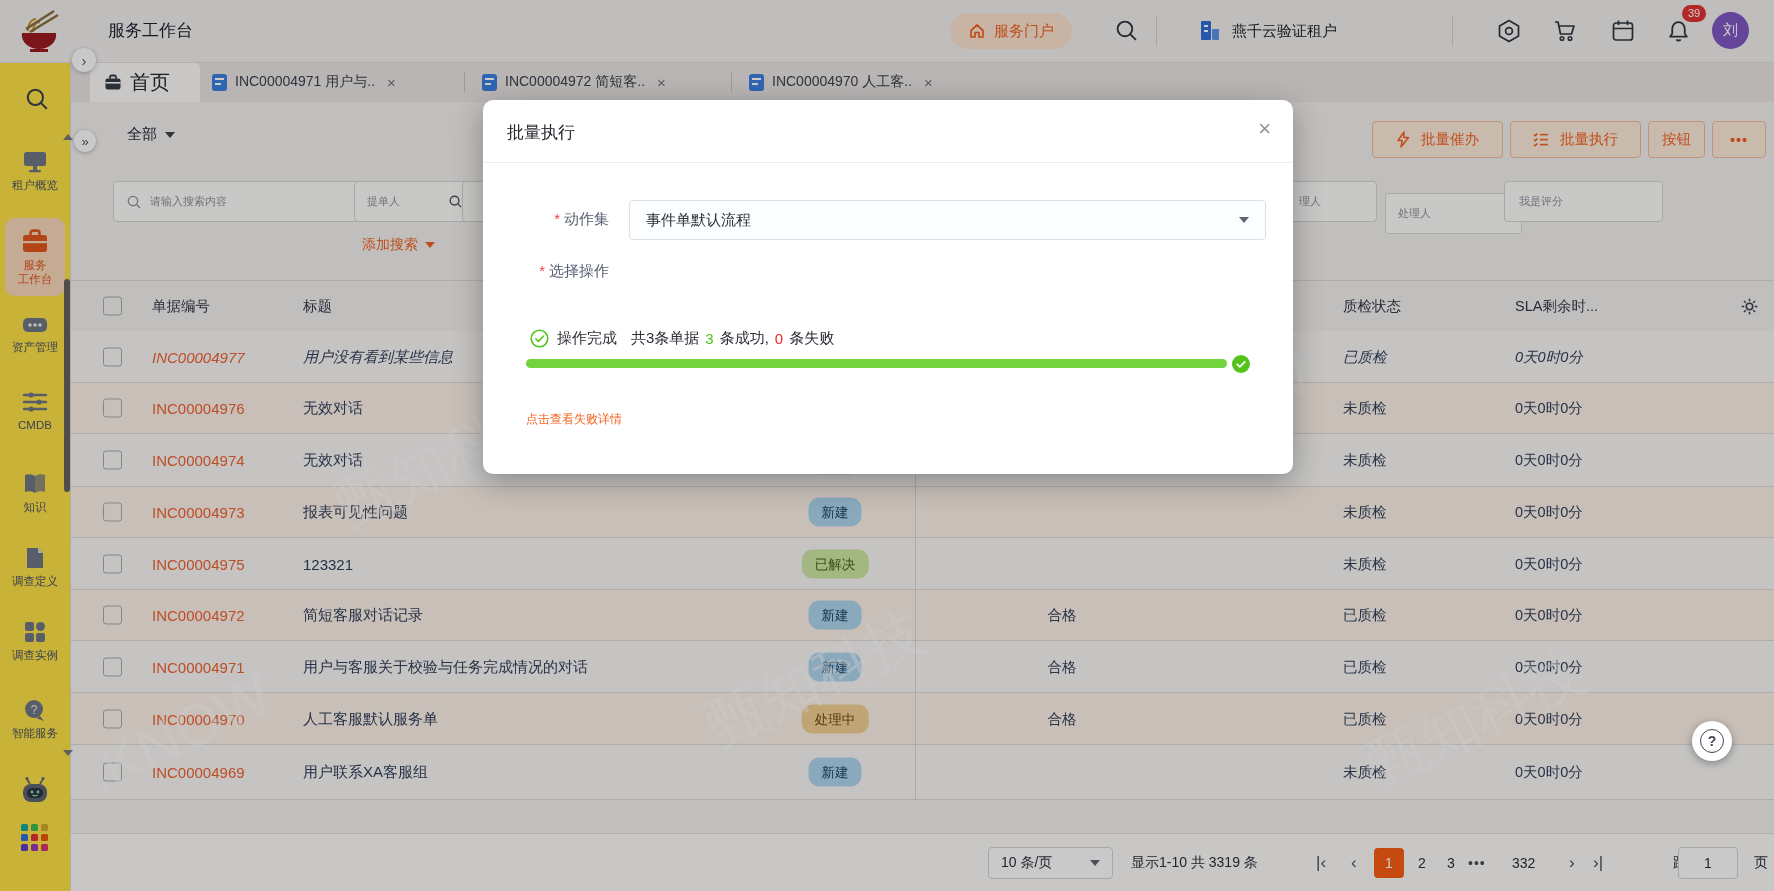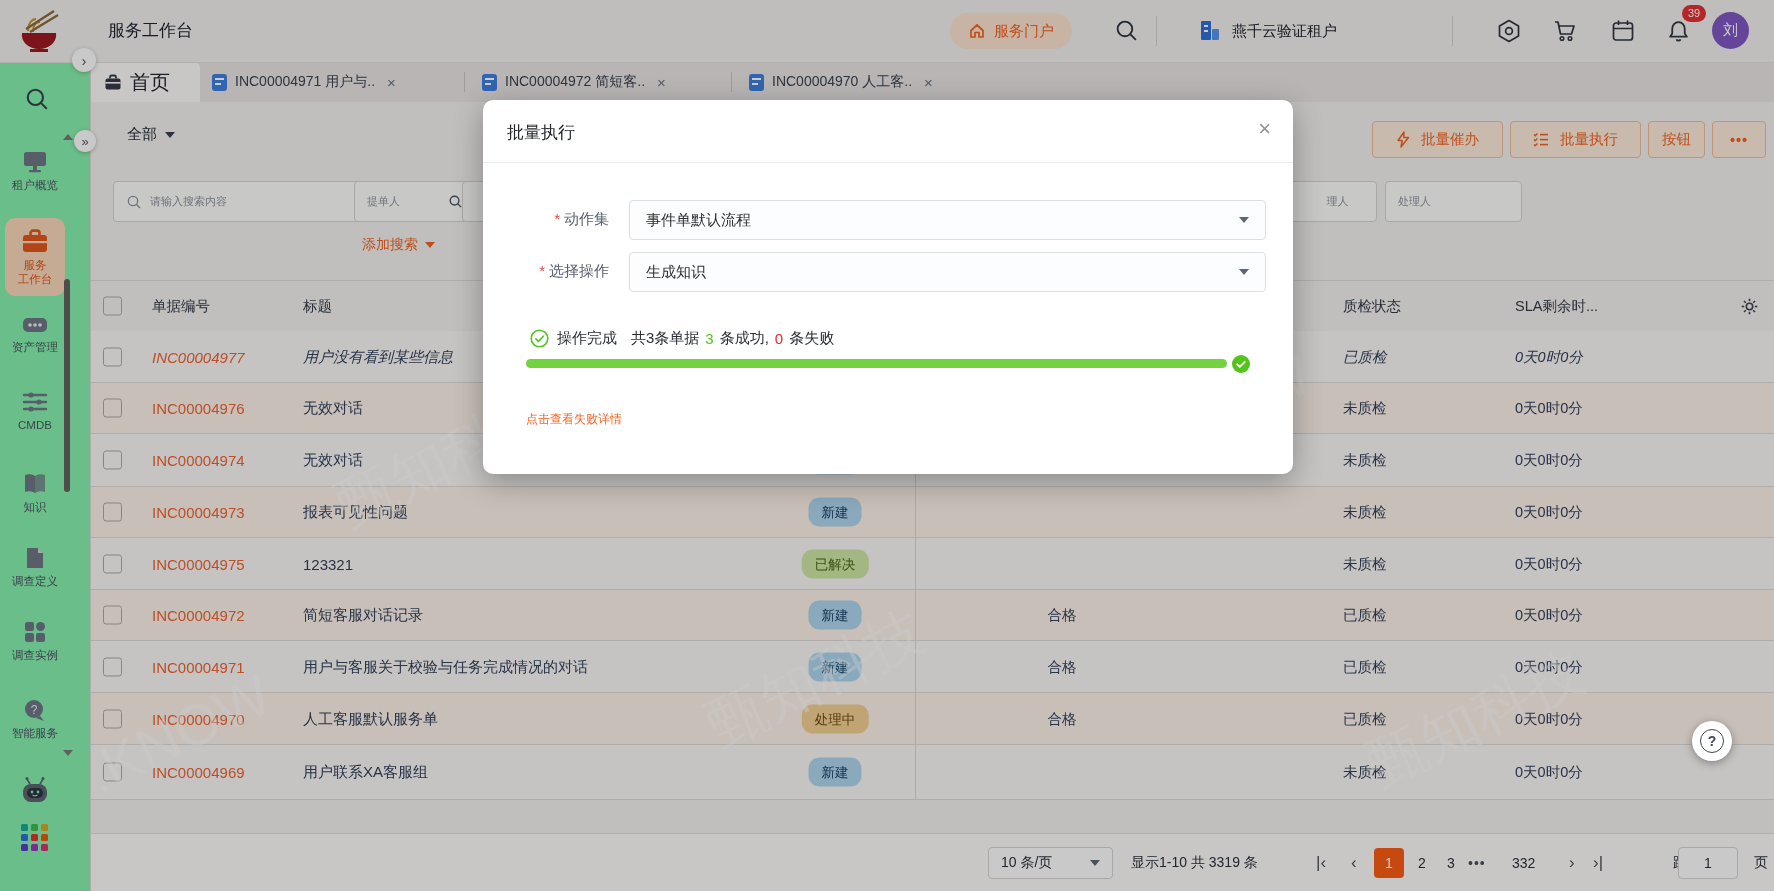--- a/index.html
+++ b/index.html
@@ -22,21 +22,21 @@
   .tabsbar{position:absolute;left:70px;top:62px;width:1704px;height:40px;background:#e7e4e2;z-index:4;}
   .tab{position:absolute;top:0;height:40px;display:flex;align-items:center;gap:8px;padding:0 14px;font-size:14px;color:#3c4350;cursor:pointer;}
   .tab.active{background:#fbfaf9;color:#23262b;border-radius:6px 6px 0 0;font-size:20px;}
   .tab .close{color:#6b7280;font-size:15px;margin-left:4px;}
   .tab-sep{position:absolute;top:10px;width:1px;height:20px;background:#c6c4c2;}
   .docicon{width:15px;height:17px;background:#3d7fe0;border-radius:3px;position:relative;flex:none;}
   .docicon:before{content:"";position:absolute;left:3px;top:4px;width:9px;height:2px;background:#fff;}
   .docicon:after{content:"";position:absolute;left:3px;top:9px;width:6px;height:2px;background:#fff;}
 
   
-  .sidebar{position:absolute;left:0;top:62px;width:70px;height:829px;background:#86efac;border-right:1px solid #dcdad8;z-index:4;padding-left:20px;}
+  .sidebar{position:absolute;left:0;top:62px;width:70px;height:829px;background:#fde047;border-right:1px solid #dcdad8;z-index:4;}
   .side-item{position:absolute;left:2px;width:66px;text-align:center;color:#6e7684;cursor:pointer;}
   .side-item .lbl{margin-top:4px;font-size:11.5px;color:#4b5365;line-height:14px;white-space:pre-line;}
   .side-item svg{margin:0 auto;}
   .side-item.active{left:5px;width:60px;background:#f8d7b9;border-radius:10px;padding:10px 0;color:#e0561c;}
   .side-item.active .lbl{color:#e0561c;}
   .side-scroll{position:absolute;left:64px;top:217px;width:6px;height:213px;border-radius:3px;background:#63615f;}
   .scroll-arrow{position:absolute;left:63px;width:0;height:0;border-left:5px solid transparent;border-right:5px solid transparent;}
   .circle-btn{position:absolute;background:#fdfdfd;border-radius:50%;box-shadow:0 1px 4px rgba(0,0,0,.25);color:#555;display:flex;align-items:center;justify-content:center;z-index:6;cursor:pointer;}
 
   
@@ -350,25 +350,28 @@
   </div>
   <div class="filter-box" style="left:354px;width:96px;padding:0 12px;justify-content:space-between;">
     <span>提单人</span>
     <svg width="15" height="15" viewBox="0 0 24 24">
       <circle cx="10.5" cy="10.5" r="7" fill="none" stroke="#4a5160" stroke-width="2.2"></circle>
       <line x1="15.8" y1="15.8" x2="21" y2="21" stroke="#4a5160" stroke-width="2.2"></line>
     </svg>
   </div>
   <div class="filter-box" style="left:462px;width:120px;"></div>
 
-  <div class="filter-box" style="left:1252px;width:123px;justify-content:center;">
+  <div class="filter-box" style="left:1252px;width:123px;">
     <span style="margin-left:46px;">理人</span>
   </div>
-  <div class="filter-box" style="left:1385px;width:111px;padding:0 12px;">
+  <div class="filter-box" style="left:1385px;width:111px;padding:0 12px;margin-top:12px;">
     <span>处理人</span>
+  </div>
+  <div class="filter-box" style="left:1504px;width:129px;padding:0 14px;">
+    <span>我是评分</span>
   </div>
 
   <div class="add-search">
     <span>添加搜索</span>
     <span class="caret orange"></span>
   </div>
 
   <div class="thead">
     <div class="chk"></div>
     <div class="cell" style="left:82px;color:#333a47;">单据编号</div>
@@ -508,24 +511,20 @@
       <span class="req">*</span><span>动作集</span>
     </div>
     <div class="mselect" style="top:100px;">
       <span>事件单默认流程</span>
       <span class="caret"></span>
     </div>
 
     <div class="mrow-label" style="top:162px;">
       <span class="req">*</span><span>选择操作</span>
     </div>
-    <div class="mselect" style="top:152px;">
-      <span>生成知识</span>
-      <span class="caret"></span>
-    </div>
 
     <div class="mstatus">
       <svg width="19" height="19" viewBox="0 0 19 19" style="margin-right:8px;">
         <circle cx="9.5" cy="9.5" r="8.3" fill="none" stroke="#52c41a" stroke-width="1.6"></circle>
         <path d="M5.8 9.8 L8.4 12.4 L13.4 7.2" fill="none" stroke="#52c41a" stroke-width="1.6" stroke-linecap="round" stroke-linejoin="round"></path>
       </svg>
       <span>操作完成</span>
       <span style="margin-left:14px;">共3条单据</span>
       <span class="grn" style="margin:0 6px;">3</span>
       <span>条成功,</span>

